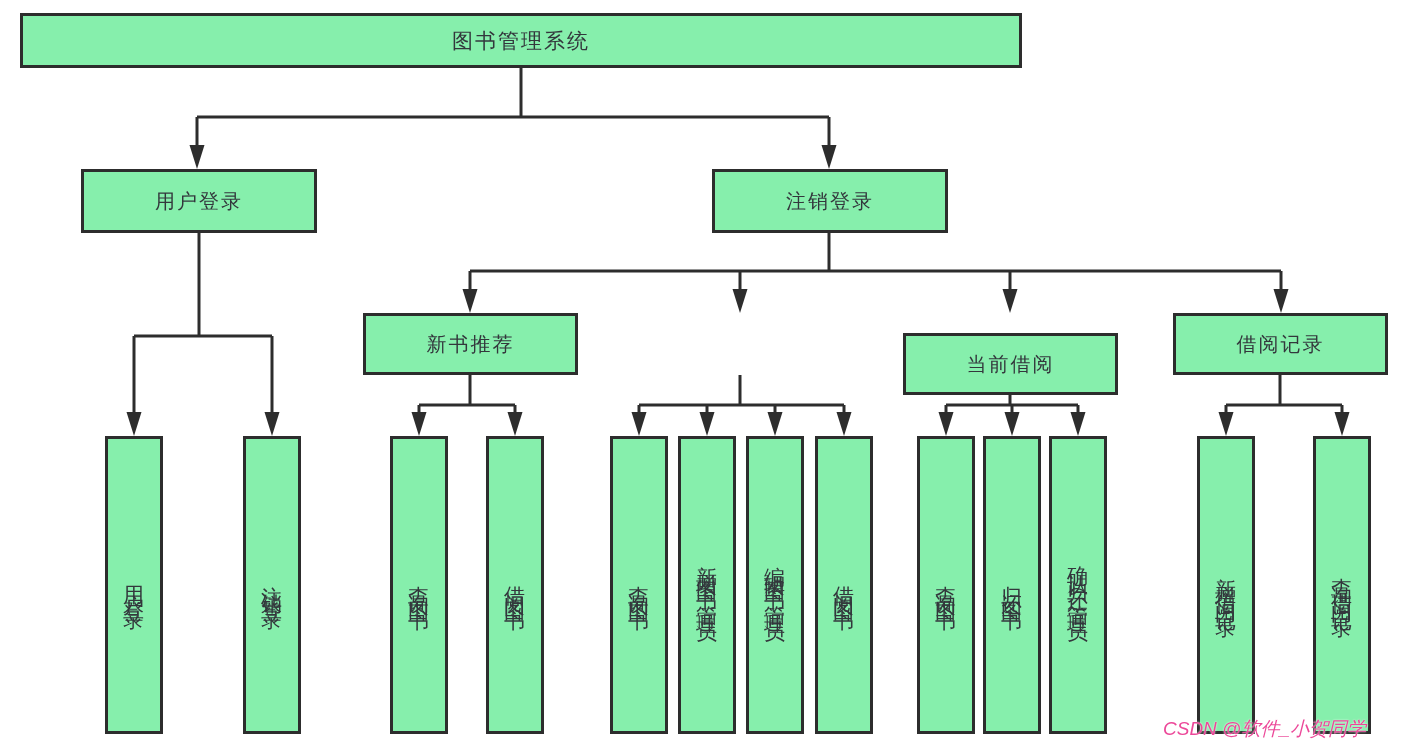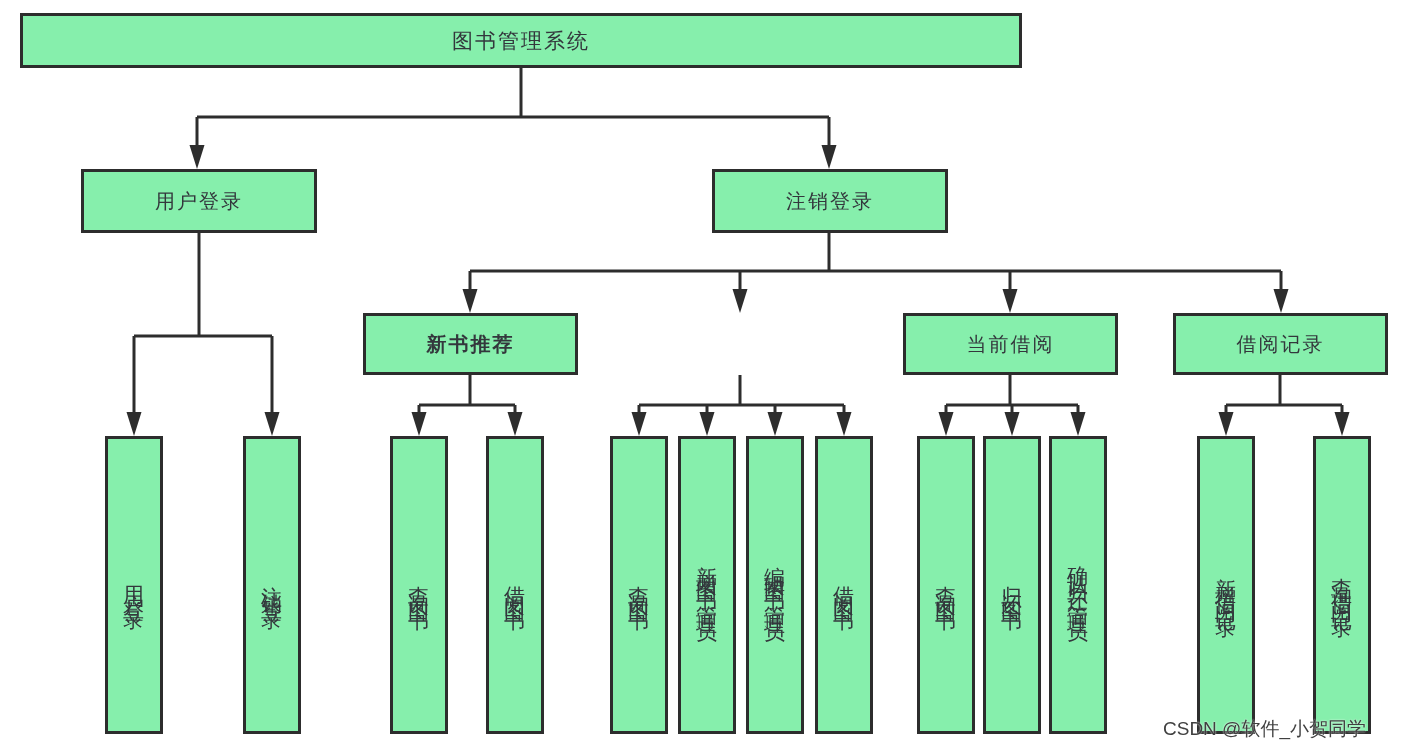--- a/index.html
+++ b/index.html
@@ -42,23 +42,24 @@
     white-space: nowrap;
   }
   .leaf { width: 58px; top: 436px; height: 298px; }
   .lvl3 { width: 215px; top: 313px; height: 62px; }
   .lvl2 { width: 236px; top: 169px; height: 64px; }
   #watermark {
     position: absolute;
     left: 1163px;
     top: 716px;
     font-size: 19px;
-    color: #404040;
+    color: #ec4899;
     text-shadow: 0 0 2px #ffffff;
     white-space: nowrap;
+    font-style: italic;
   }
 </style>
 </head>
 <body>
 
 <div id="stage">
 
   <svg id="edges" viewBox="0 0 1405 747" xmlns="http://www.w3.org/2000/svg">
     <g stroke="#2d2d2d" stroke-width="3" fill="none">
 
@@ -132,24 +133,24 @@
     <span class="hlabel">图书管理系统</span>
   </div>
 
   <div class="box lvl2" style="left:81px;">
     <span class="hlabel">用户登录</span>
   </div>
   <div class="box lvl2" style="left:712px;">
     <span class="hlabel">注销登录</span>
   </div>
 
-  <div class="box lvl3" style="left:363px;font-weight:bold;">
+  <div class="box lvl3" style="left:363px;">
     <span class="hlabel">新书推荐</span>
   </div>
-  <div class="box lvl3" style="left:903px;">
+  <div class="box lvl3" style="left:903px;margin-top:20px;">
     <span class="hlabel">当前借阅</span>
   </div>
   <div class="box lvl3" style="left:1173px;">
     <span class="hlabel">借阅记录</span>
   </div>
 
   <div class="box leaf" style="left:105px;">
     <span class="vlabel">用户登录</span>
   </div>
   <div class="box leaf" style="left:243px;">

